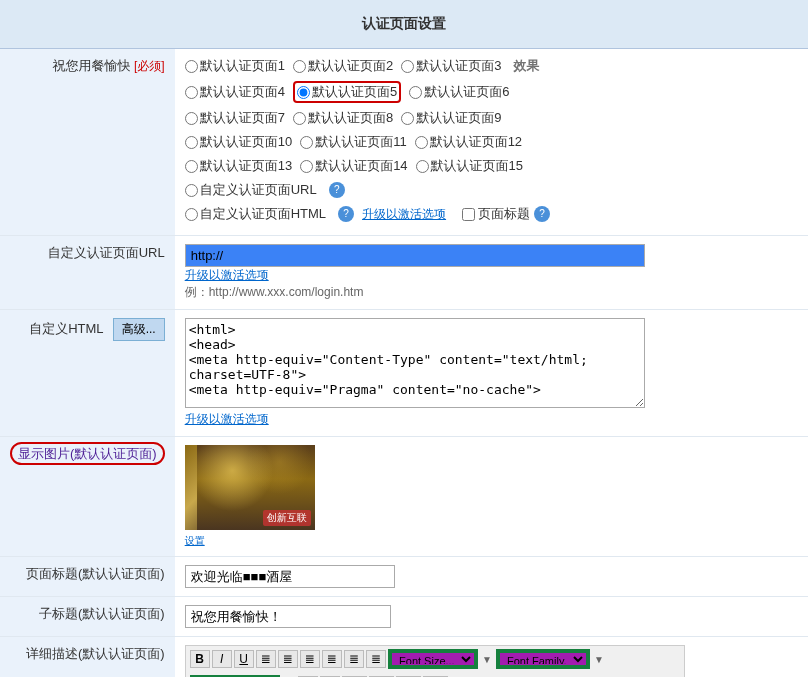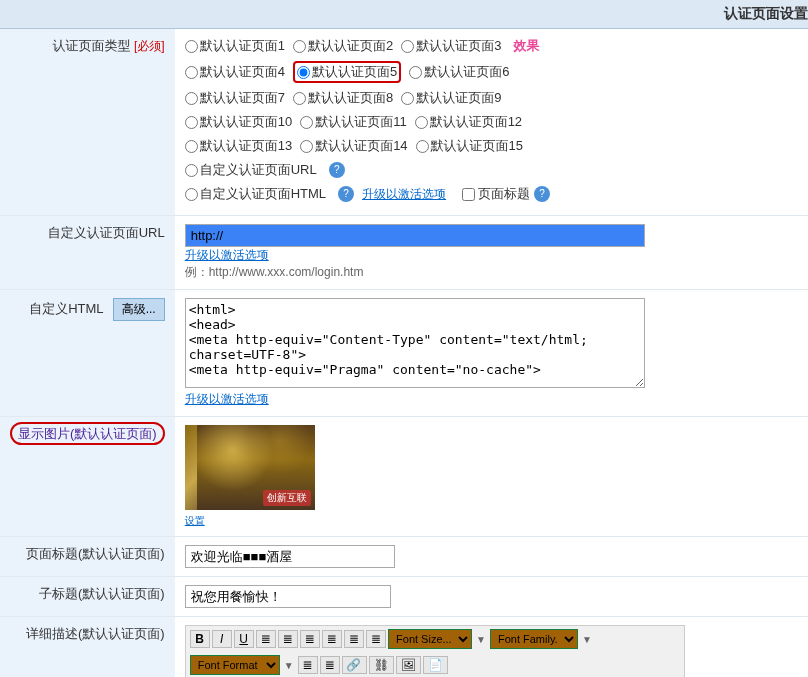--- a/index.html
+++ b/index.html
@@ -8,23 +8,23 @@
       font-size: 13px;
       background: #fff;
       color: #333;
     }
     .page-wrapper {
       width: 808px;
       min-height: 677px;
       background: #fff;
     }
     .page-title {
-      text-align: right;
+      text-align: center;
       background: #dce9f5;
-      padding: 5px 0;
+      padding: 15px 0;
       font-size: 14px;
       font-weight: bold;
       border-bottom: 1px solid #b0c4de;
     }
     .form-table {
       width: 100%;
       border-collapse: collapse;
     }
     .form-table td {
       padding: 8px 10px;
@@ -67,21 +67,21 @@
     }
     .radio-item input[type="radio"] {
       margin-right: 2px;
     }
     .selected-circle {
       border: 2px solid #cc0000;
       border-radius: 4px;
       padding: 0 2px;
     }
     .link-red {
-      color: #ec4899;
+      color: #737373;
       font-weight: bold;
     }
     .url-input {
       width: 460px;
       border: 1px solid #aaa;
       padding: 3px 5px;
       font-size: 13px;
       background: #3b82f6;
     }
     .upgrade-link {
@@ -164,22 +164,22 @@
       padding: 1px 4px;
       font-size: 12px;
       cursor: pointer;
       min-width: 20px;
       text-align: center;
     }
     .toolbar-btn.bold { font-weight: bold; }
     .toolbar-btn.italic { font-style: italic; }
     .toolbar-btn.underline { text-decoration: underline; }
     .toolbar-select {
-      background: #a16207;
-      border: 1px solid #15803d;
+      background: #a21caf;
+      border: 4px solid #15803d;
       padding: 1px 3px;
       font-size: 11px;
       cursor: pointer;
       height: 20px;
     }
     .toolbar-row2 {
       display: flex;
       align-items: center;
       flex-wrap: wrap;
       gap: 2px;
@@ -226,21 +226,21 @@
 <body>
 
 <div class="page-wrapper">
   <div class="page-title">认证页面设置</div>
 
   <table class="form-table">
 
     <tbody>
         <tr>
       <td class="label-cell">
-        <span>认证页面类型</span>
+        <span>祝您用餐愉快</span>
         <span class="required-tag">[必须]</span>
       </td>
       <td class="content-cell">
         <div class="radio-group">
 
           <div class="radio-row">
             <label class="radio-item">
               <input type="radio" name="auth_page" style="">
               <span>默认认证页面1</span>
             </label>

